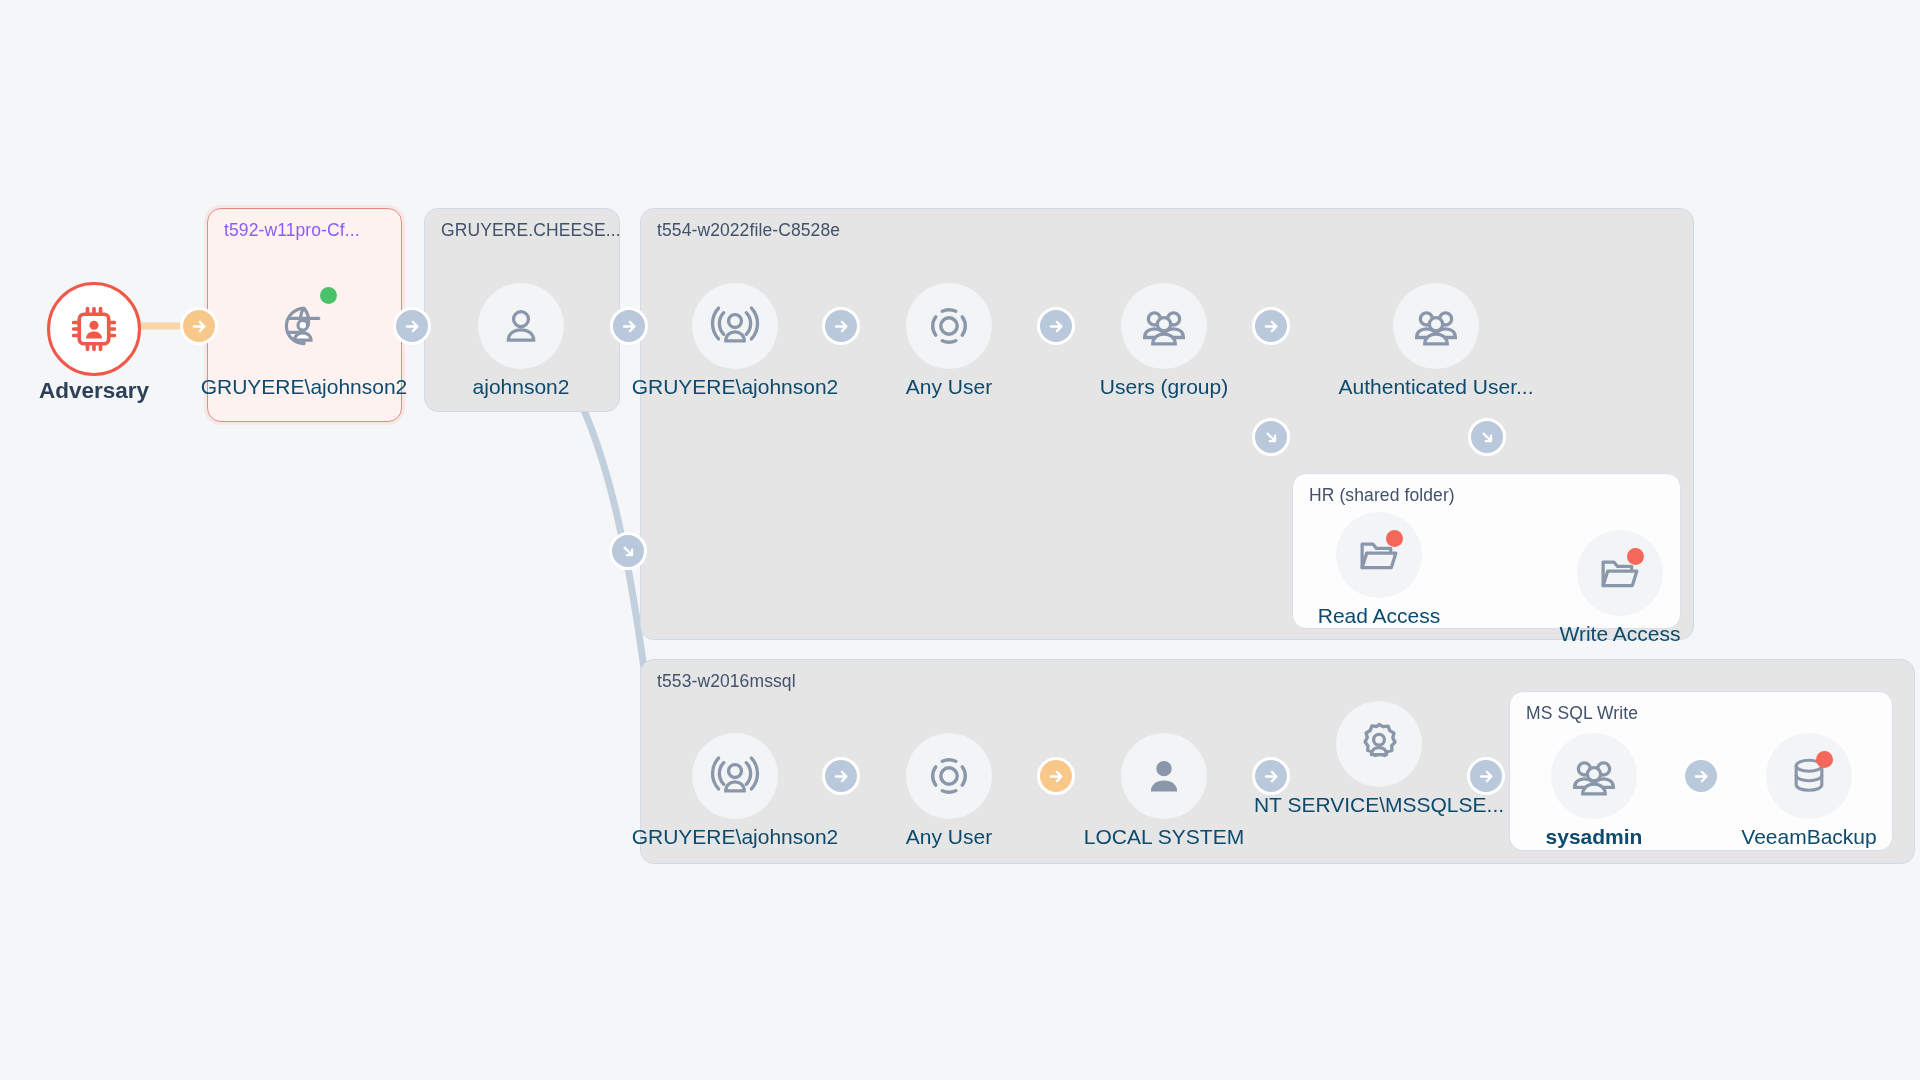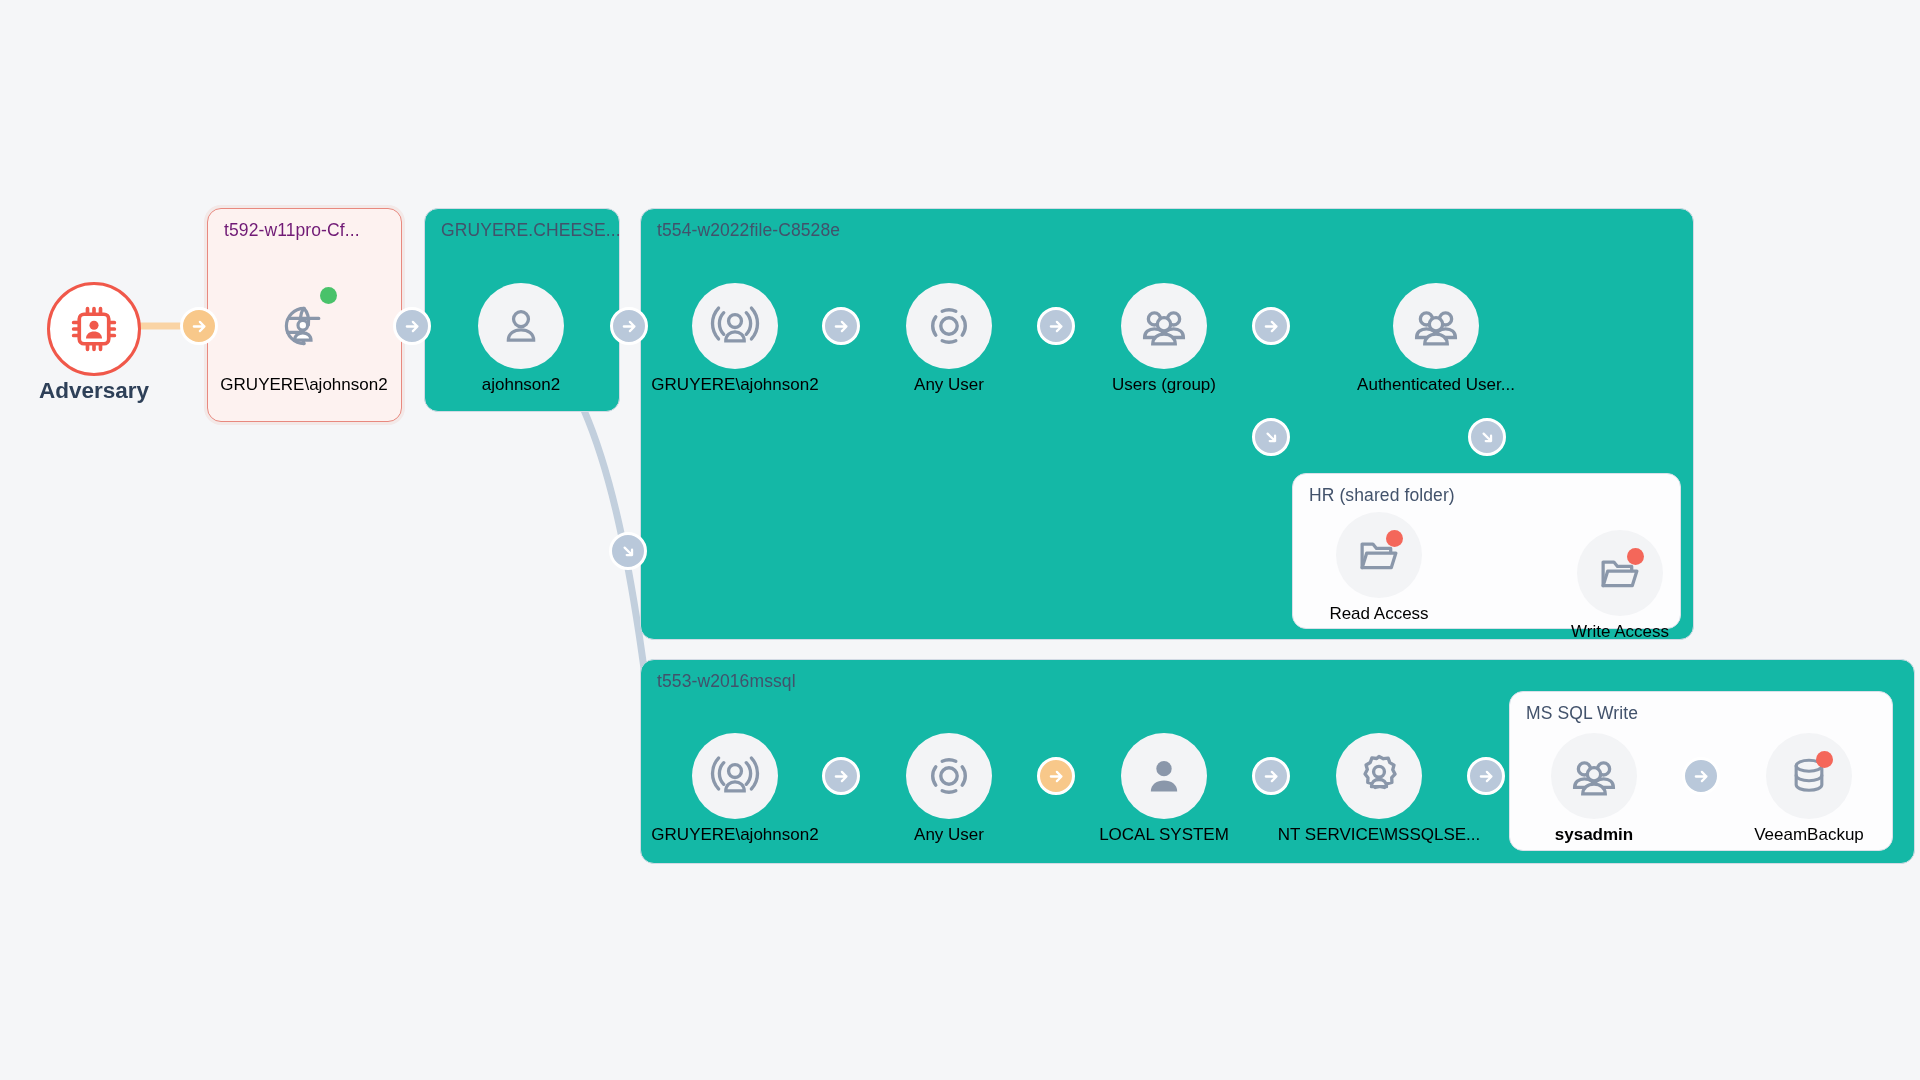--- a/index.html
+++ b/index.html
@@ -10,21 +10,21 @@
     overflow: hidden;
   }
   #stage { position: relative; width: 1920px; height: 1080px; }
 
   
   #edges { position: absolute; left: 0; top: 0; width: 1920px; height: 1080px; }
 
   
   .group {
     position: absolute;
-    background: #14b8a6;
+    background: #e5e5e5;
     border: 1.6px solid #d2dae4;
     border-radius: 14px;
     box-sizing: border-box;
   }
   .group.sub {
     background: #fdfdfe;
     border-color: #dae0e9;
   }
   .group-title {
     position: absolute;
@@ -32,43 +32,43 @@
     font-size: 17.5px;
     color: #42526b;
     letter-spacing: .1px;
     white-space: nowrap;
   }
   .group.danger {
     background: #fdf2f0;
     border: 1.6px solid #e8897f;
     box-shadow: 0 0 0 3px rgba(232,137,127,.12);
   }
-  .group.danger .group-title { color: #701a75; }
+  .group.danger .group-title { color: #8b5cf6; }
 
   
   .node {
     position: absolute;
     width: 86px;
     transform: translate(-43px, -43px);
     text-align: center;
   }
   .node .disc {
     width: 86px; height: 86px;
     border-radius: 50%;
     background: #f3f4f6;
     display: flex; align-items: center; justify-content: center;
     position: relative;
   }
   .node .disc.plain { background: transparent; }
   .node .nlabel {
     position: absolute;
     top: 92px; left: 50%;
     transform: translateX(-50%);
-    font-size: 17px;
-    color: #000000;
+    font-size: 21px;
+    color: #0c4a6e;
     white-space: nowrap;
   }
   .node .dot {
     position: absolute;
     width: 17px; height: 17px;
     border-radius: 50%;
     background: #f4675a;
     top: 18px; right: 19px;
   }
   .node .dot.green { background: #49c26a; }
@@ -298,21 +298,21 @@
   <div class="node" style="left:1164px; top:776px;">
     <div class="disc">
       <svg width="44" height="44" viewBox="0 0 24 24" fill="#8a97aa">
         <circle cx="12" cy="8" r="4.2"></circle>
         <path d="M4.8 20.4c0-3.9 3.3-6 7.2-6s7.2 2.1 7.2 6z"></path>
       </svg>
     </div>
     <div class="nlabel">LOCAL SYSTEM</div>
   </div>
 
-  <div class="node" style="left:1379px; top:776px;">
+  <div class="node" style="left:1379px; top:744px;">
     <div class="disc">
       <svg width="50" height="50" viewBox="0 0 24 24" fill="none" stroke="#8a97aa" stroke-width="1.6" stroke-linejoin="round" stroke-linecap="round">
         <path d="M12 2.6l2.1 1.1 2.3-.3.8 2.2 2 1.2-.6 2.2 1.1 2.1-1.6 1.7.1 2.3-2.2.6-1.4 1.8-2.2-.6-2.2.6-1.4-1.8-2.2-.6.1-2.3L5.3 11l1.1-2.1-.6-2.2 2-1.2.8-2.2 2.3.3z"></path>
         <circle cx="12" cy="10" r="2.6" fill="#f3f4f6"></circle>
         <path d="M8.4 17.1c0-2.2 1.6-3.4 3.6-3.4s3.6 1.2 3.6 3.4z" fill="#f3f4f6"></path>
       </svg>
     </div>
     <div class="nlabel">NT SERVICE\MSSQLSE...</div>
   </div>
 

